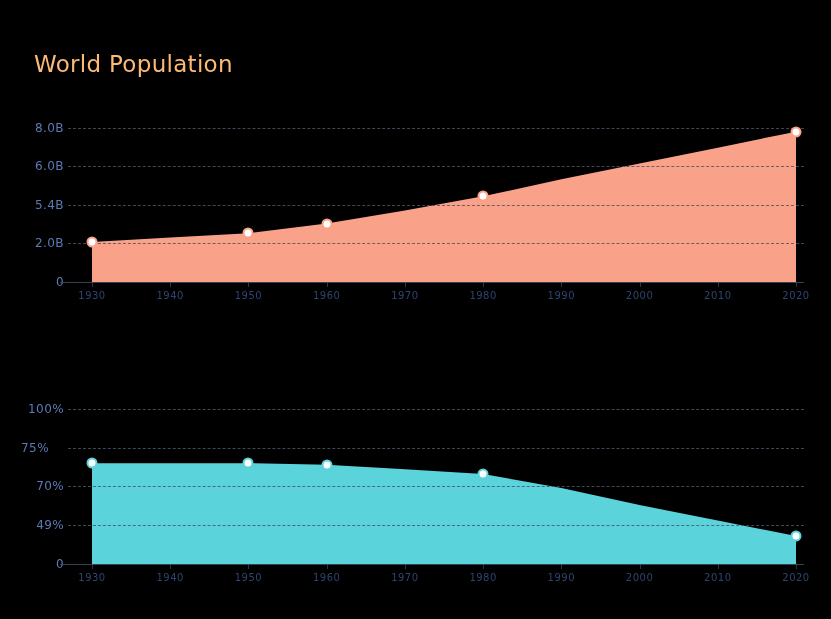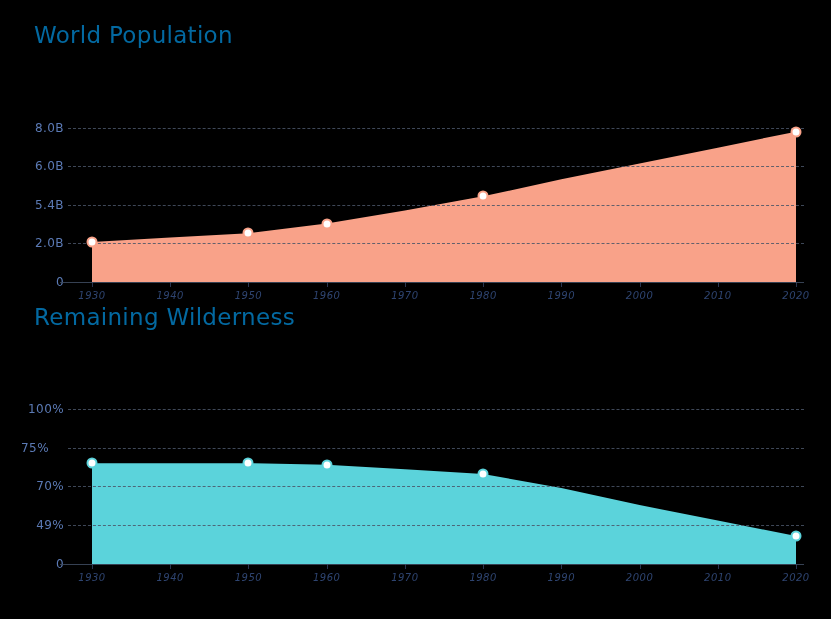--- a/index.html
+++ b/index.html
@@ -20,25 +20,25 @@
     position: absolute;
     left: 0;
     width: 831px;
   }
   #panel-population { top: 18px; height: 280px; }
   #panel-wilderness { top: 300px; height: 280px; }
 
   .panel-title {
     position: absolute;
     left: 34px;
-    top: 4px;
+    top: 33px;
     font-size: 23px;
     font-weight: 400;
     letter-spacing: 0.3px;
-    color: #0369a1;
+    color: #fdba74;
     font-family: "DejaVu Sans", sans-serif;
     white-space: nowrap;
   }
 
   .plot {
     position: absolute;
     left: 0;
     top: 58px;
     width: 831px;
     height: 220px;
@@ -77,21 +77,20 @@
     width: 64px;
   }
 
   
   .xaxis {
     position: absolute;
     left: 0;
     top: 206px;
     width: 831px;
     height: 24px;
-    font-style: italic;
   }
   .xlabel {
     position: absolute;
     top: 8px;
     font-size: 10px;
     letter-spacing: 0.5px;
     color: #2e4470;
     transform: translateX(-50%);
     white-space: nowrap;
   }
@@ -169,21 +168,20 @@
         <div class="gridline" style="top: 51.5814px;"></div>
         <div class="marker" style="left: 92px; top: 166.044px;"></div>
         <div class="marker" style="left: 248.444px; top: 157.165px;"></div>
         <div class="marker" style="left: 326.667px; top: 147.514px;"></div>
         <div class="marker" style="left: 483.111px; top: 120.298px;"></div>
         <div class="marker" style="left: 796px; top: 55.6349px;"></div>
       </div>
   </div>
 
   <div class="panel" id="panel-wilderness">
-    <div class="panel-title">Remaining Wilderness</div>
     <div class="plot">
       <div class="ylabel-wrap">
           <div class="ylabel" style="top: 206px;">0</div>
           <div class="ylabel" style="top: 167.215px;">49%</div>
           <div class="ylabel" style="top: 128.43px;">70%</div>
           <div class="ylabel" style="top: 89.6449px; text-align: center;">75%</div>
           <div class="ylabel" style="top: 50.8598px;">100%</div>
         </div>
       <svg class="series-svg" viewBox="0 0 831 220" preserveAspectRatio="none">
           <path d="M 92 105.1588785046729 L 170.22222222222223 105.1588785046729 L 248.44444444444443 105.1588785046729 L 326.66666666666663 106.71028037383178 L 404.88888888888886 111.36448598130842 L 483.11111111111114 116.01869158878506 L 561.3333333333333 129.98130841121497 L 639.5555555555555 147.04672897196264 L 717.7777777777777 162.5607476635514 L 796 178.07476635514018 L 796 206 L 92 206 Z" fill="#5bd3db"></path>

